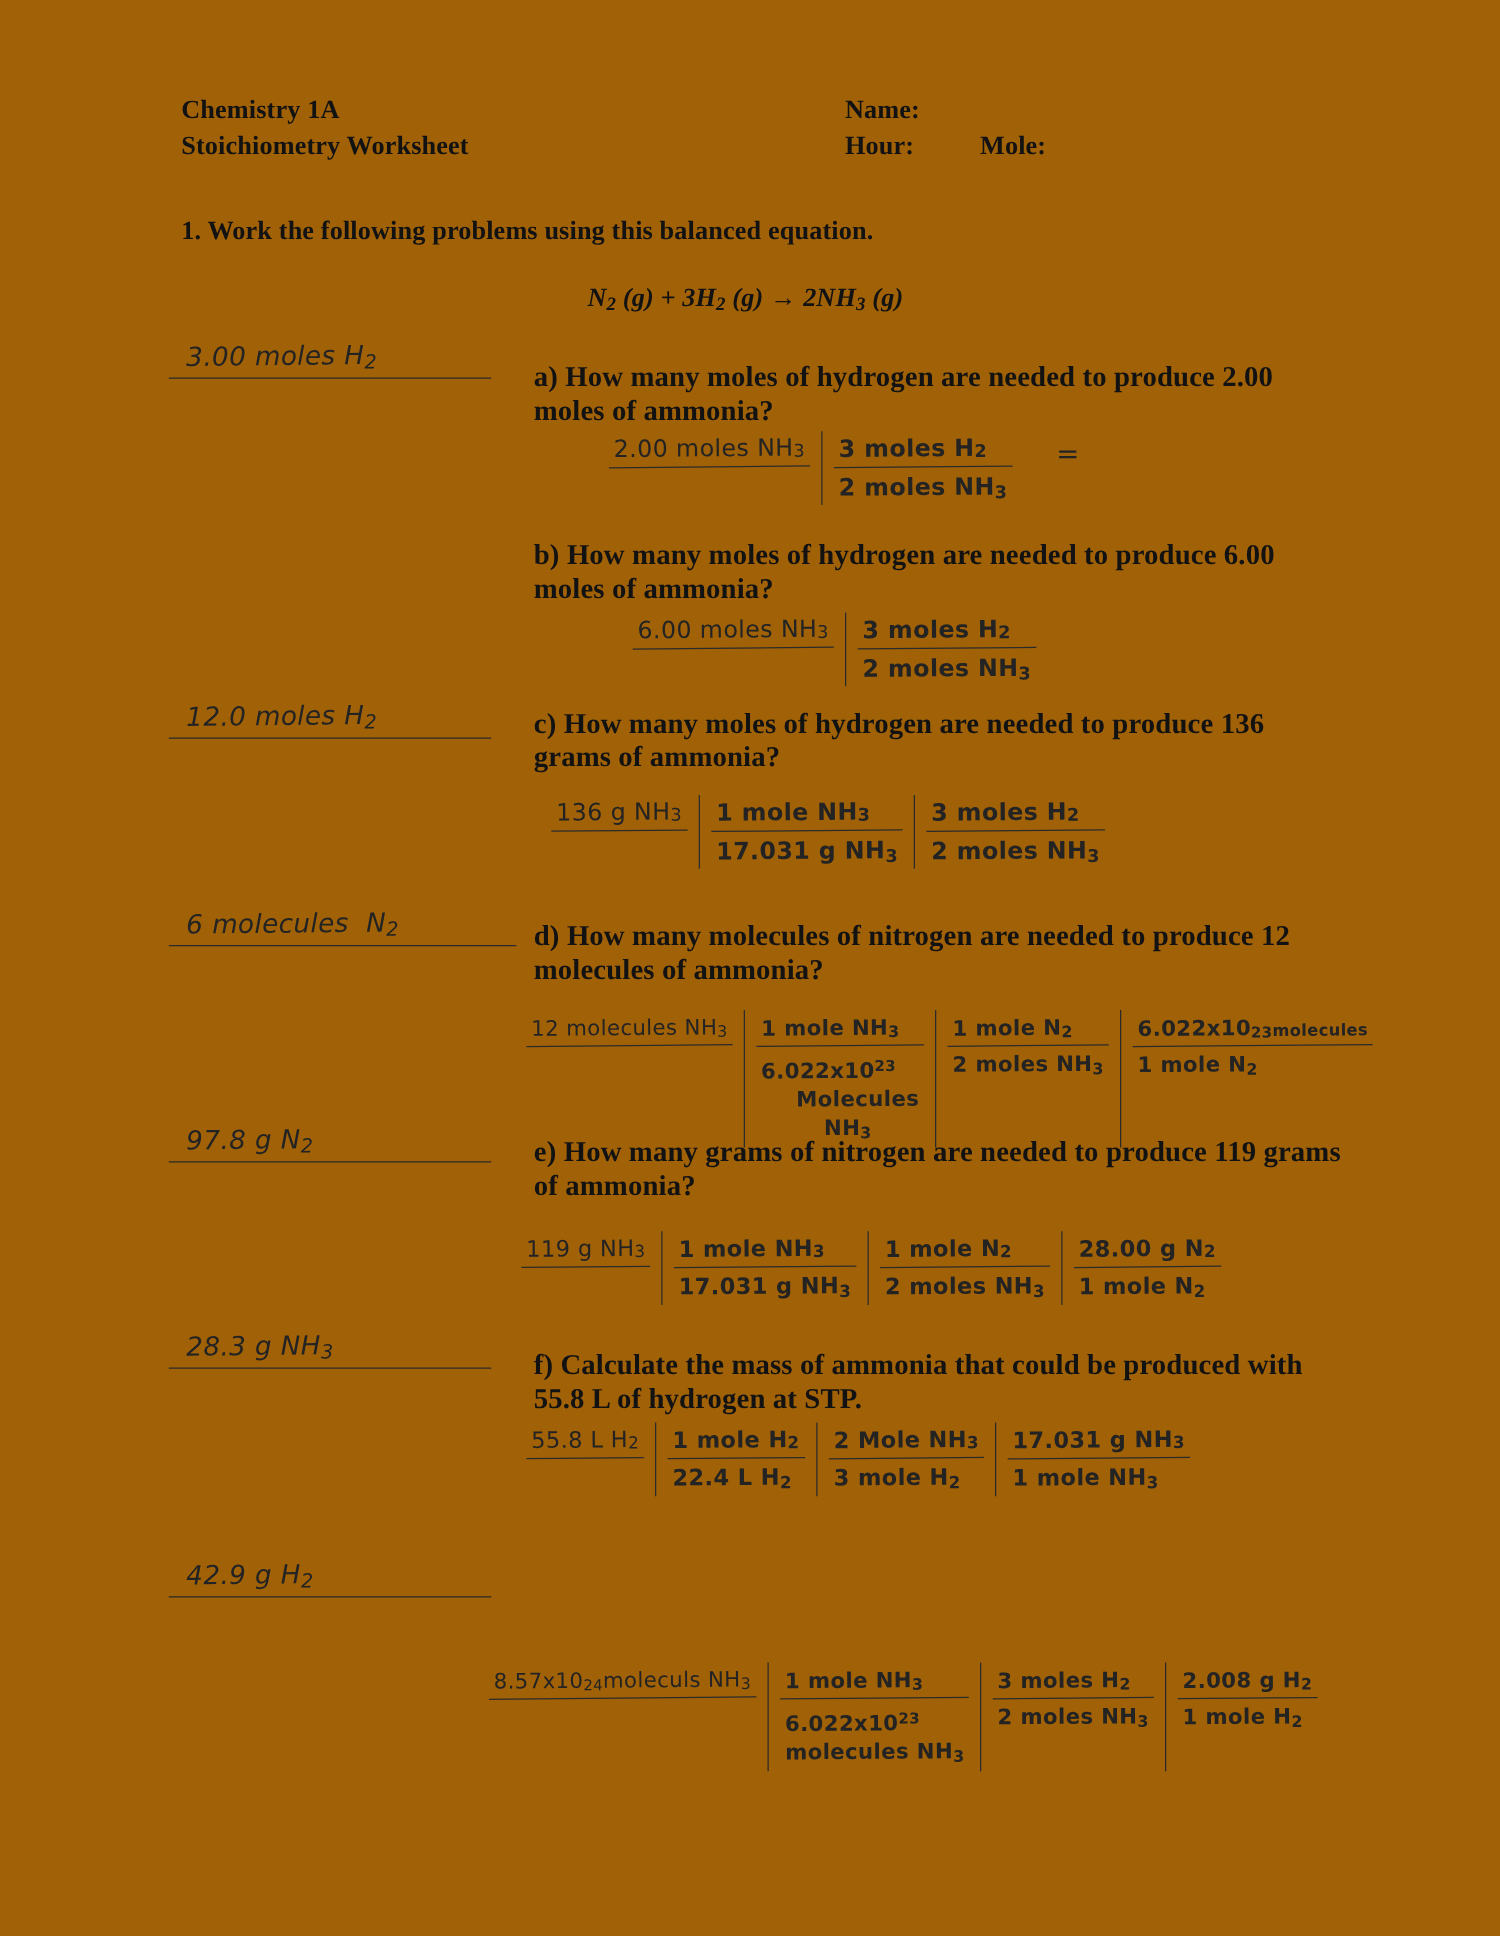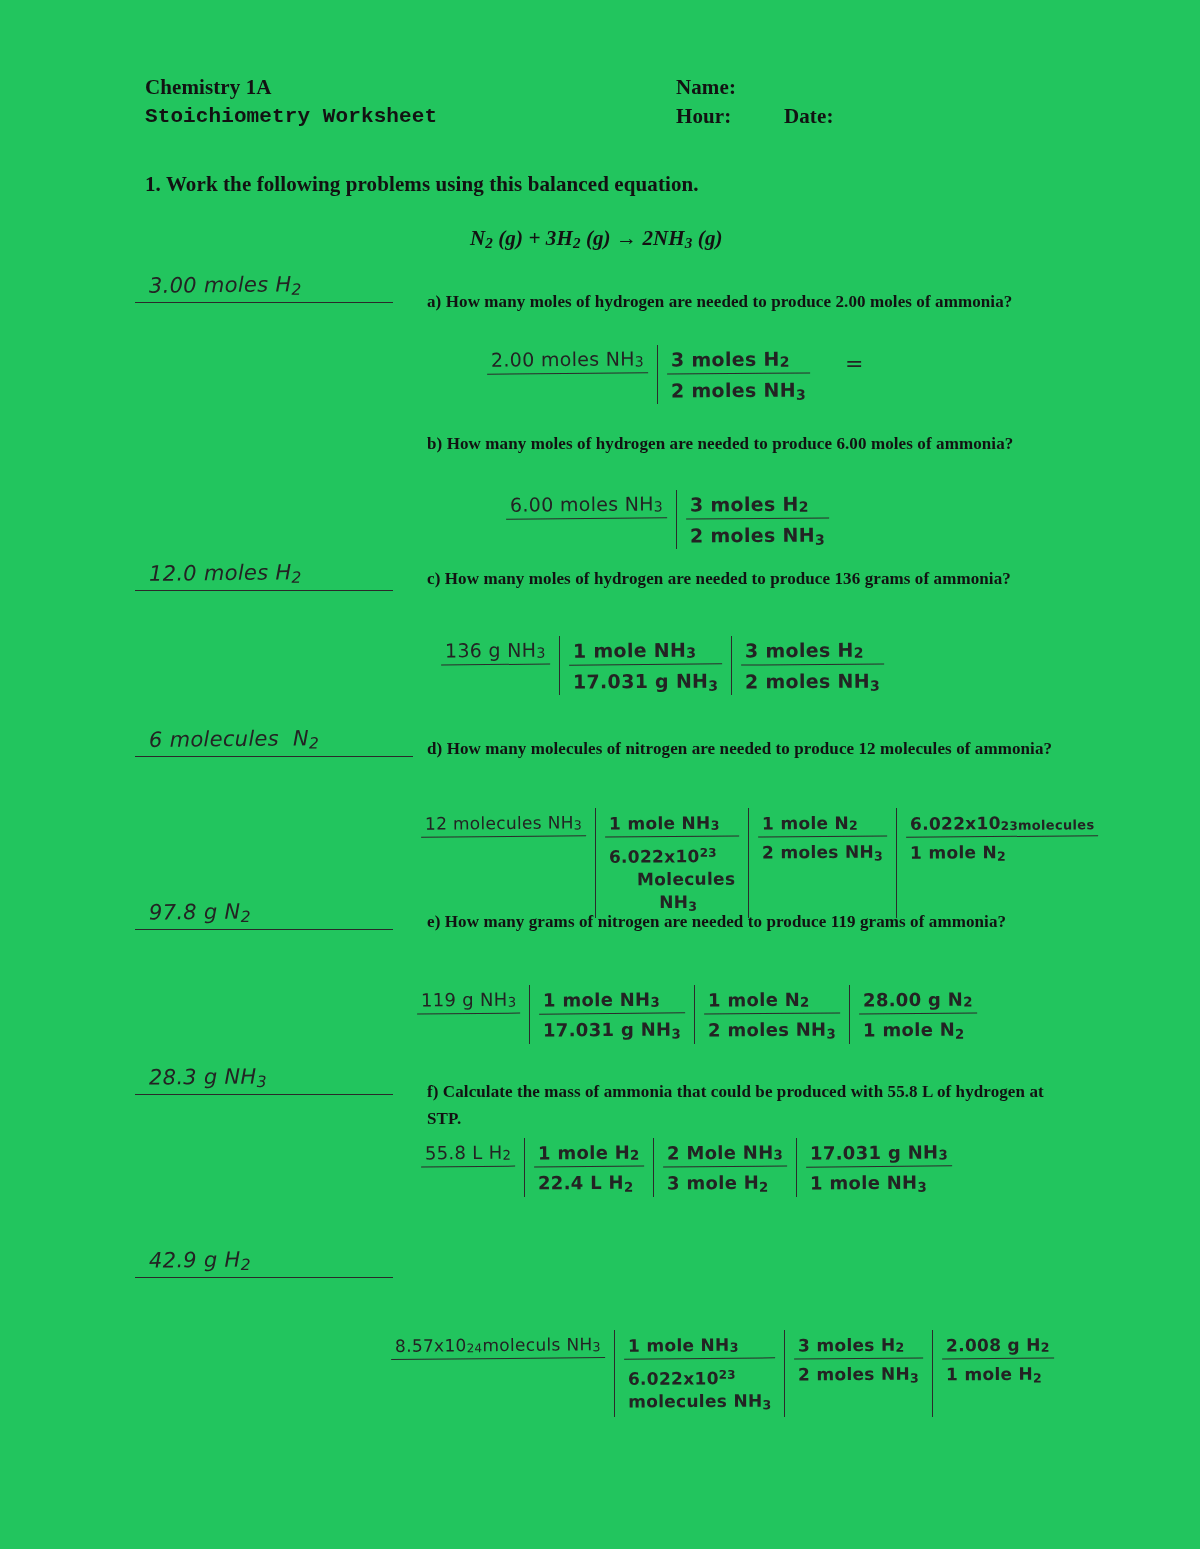--- a/index.html
+++ b/index.html
@@ -12,34 +12,34 @@
     height: 1549px;
     position: relative;
     font-family: "Liberation Serif", "DejaVu Serif", serif;
     color: #1a1a1a;
     overflow: hidden;
   }
 
   .page {
     position: absolute;
     inset: 0;
-    background: #22c55e;
+    background: #a16207;
   }
 
   
   .printed {
     font-family: "Liberation Serif", "DejaVu Serif", serif;
     color: #121212;
     font-weight: 700;
     letter-spacing: .1px;
   }
 
   .hdr { position: absolute; font-size: 21px; line-height: 29px; }
   #hdr-course   { left: 145px; top: 73px; }
-  #hdr-sheet    { left: 145px; top: 102px; font-family: Liberation Mono, monospace; }
+  #hdr-sheet    { left: 145px; top: 102px; }
   #hdr-name     { left: 676px; top: 73px; text-align: right; }
   #hdr-hour     { left: 676px; top: 102px; text-align: right; }
   #hdr-date     { left: 784px; top: 102px; }
 
   #instruction {
     position: absolute;
     left: 145px; top: 172px;
     font-size: 21px;
   }
 
@@ -49,21 +49,21 @@
     font-size: 21px;
     font-style: italic;
   }
   #equation .arrow { font-weight: 700; }
 
   
   .question {
     position: absolute;
     left: 427px;
     width: 650px;
-    font-size: 17px;
+    font-size: 23px;
     line-height: 27px;
     font-weight: 700;
   }
 
   
   .hand {
     font-family: "DejaVu Sans", sans-serif;
     color: #232323;
     font-weight: 400;
     letter-spacing: .3px;
@@ -137,21 +137,21 @@
 </style>
 </head>
 <body>
 
 <div class="page">
 
   <div class="printed hdr" id="hdr-course">Chemistry 1A</div>
   <div class="printed hdr" id="hdr-sheet">Stoichiometry Worksheet</div>
   <div class="printed hdr" id="hdr-name">Name:</div>
   <div class="printed hdr" id="hdr-hour">Hour:</div>
-  <div class="printed hdr" id="hdr-date">Date:</div>
+  <div class="printed hdr" id="hdr-date">Mole:</div>
 
   <div class="printed" id="instruction">1.  Work the following problems using this balanced equation.</div>
 
   <div class="printed" id="equation">
     <span>N<sub>2</sub> (g)</span>
     <span> + </span>
     <span>3H<sub>2</sub> (g)</span>
     <span class="arrow"> → </span>
     <span>2NH<sub>3</sub> (g)</span>
   </div>

